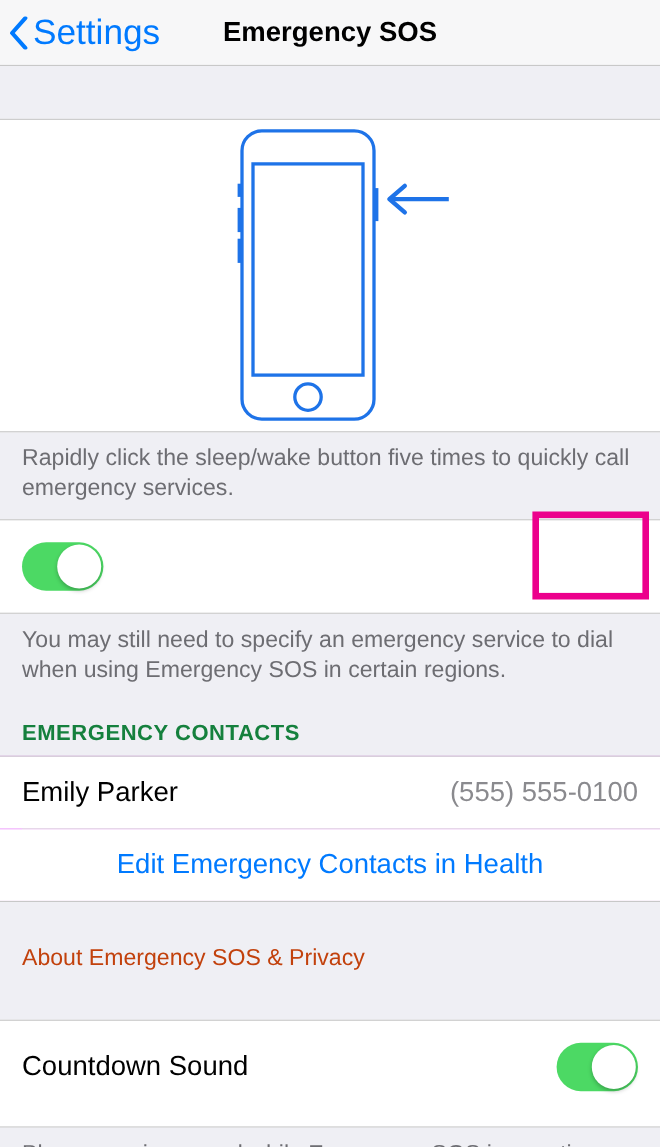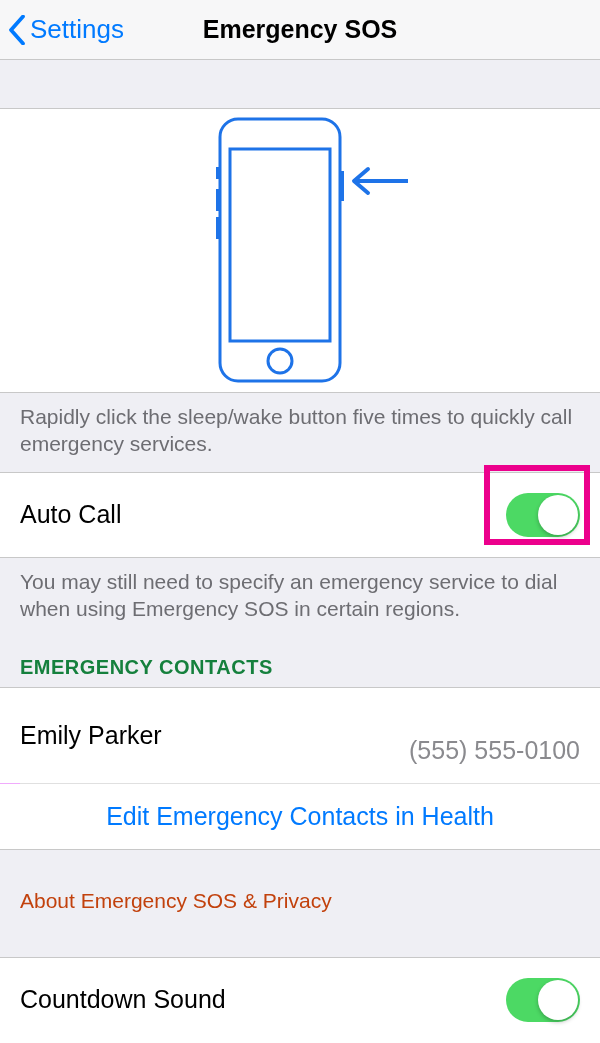--- a/index.html
+++ b/index.html
@@ -23,21 +23,21 @@
       justify-content: center;
     }
     .navbar .back {
       position: absolute;
       left: 8px;
       top: 0;
       height: 100%;
       display: flex;
       align-items: center;
       color: #007aff;
-      font-size: 26px;
+      font-size: 32px;
       font-weight: 400;
       cursor: pointer;
     }
     .navbar .back svg {
       width: 18px;
       height: 30px;
       margin-right: 4px;
     }
     .navbar .title {
       font-size: 25px;
@@ -106,21 +106,21 @@
     }
     
     .contact-row {
       background:#fff;
       padding: 18px 20px;
       display:flex;
       justify-content:space-between;
       align-items:center;
     }
     .contact-name { font-size: 25px; color:#000; }
-    .contact-phone { font-size: 25px; color:#8a8a8e;margin-top:30px; }
+    .contact-phone { font-size: 25px; color:#8a8a8e; }
     .inner-sep {
       border-top:1px solid #e0e0e0;
       margin-left:20px;
     }
     .link-cell {
       background:#fff;
       padding: 18px 20px;
       color:#007aff;
       font-size: 25px;
       text-align: center;
@@ -159,21 +159,20 @@
 
     <line x1="238" y1="70" x2="186" y2="70" stroke="#1e73e8" stroke-width="4"></line>
     <polyline points="198,58 184,70 198,82" fill="none" stroke="#1e73e8" stroke-width="4" stroke-linecap="round" stroke-linejoin="round"></polyline>
   </svg>
 </div>
 
 <div class="footer">Rapidly click the sleep/wake button five times to quickly call emergency services.</div>
 
 <div style="position:relative;">
   <div class="cell hairline-top hairline-bottom" style="padding-top:20px; padding-bottom:20px;">
-    <span class="label">Auto Call</span>
     <div class="toggle">
       <div class="knob"></div>
     </div>
   </div>
   <div class="highlight" style="top:-7px; left:484px; width:106px; height:80px;"></div>
 </div>
 
 <div class="footer">You may still need to specify an emergency service to dial when using Emergency SOS in certain regions.</div>
 
 <div class="header">EMERGENCY CONTACTS</div>

